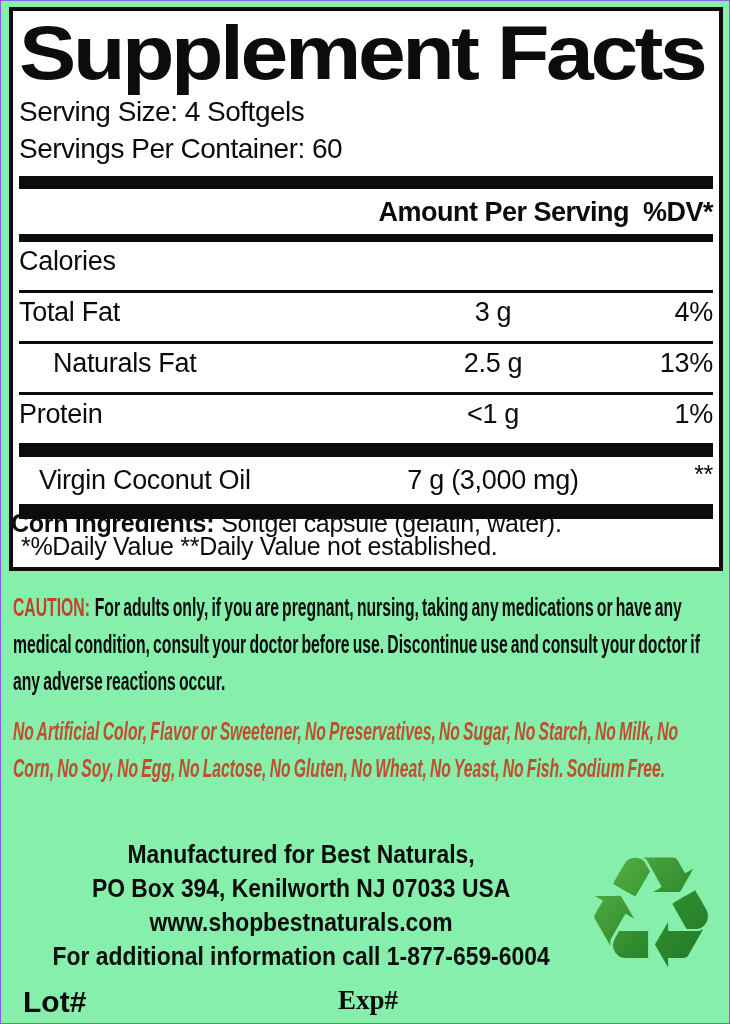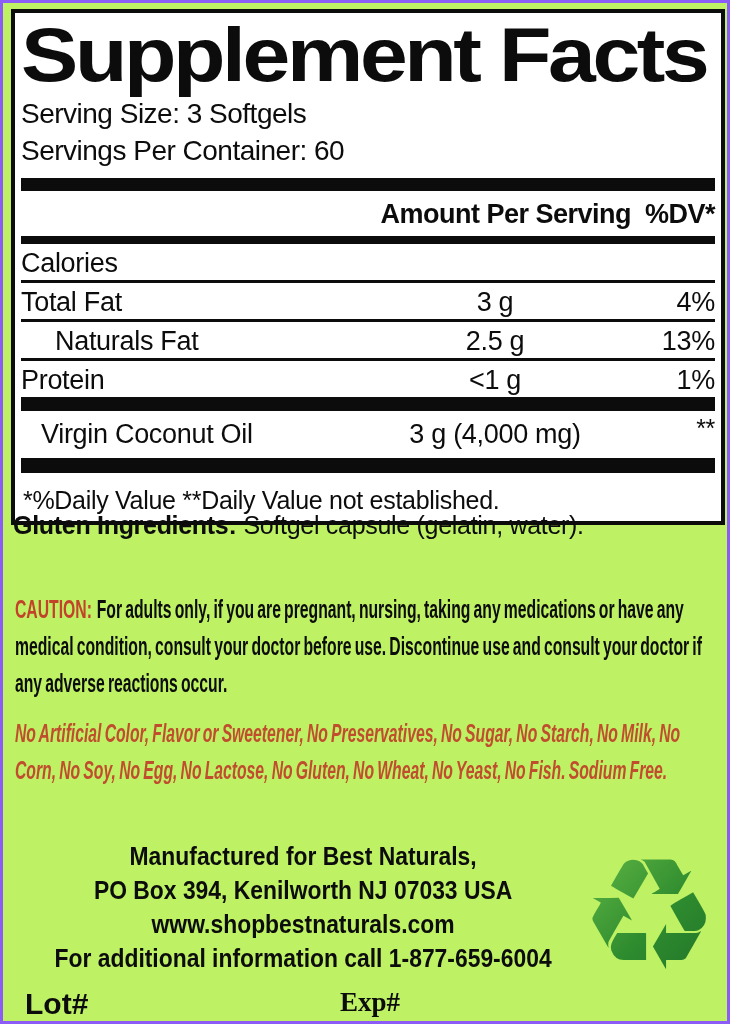--- a/index.html
+++ b/index.html
@@ -6,23 +6,23 @@
   body{
     width:730px;height:1024px;
     background:#ffffff;
     font-family:"Liberation Sans","DejaVu Sans",sans-serif;
     color:#0c0c0c;
     position:relative;
     overflow:hidden;
   }
   .page{
     position:absolute;inset:0;
-    border:3px solid #8b5cf6;
+    border:1px solid #8b5cf6;
     box-sizing:border-box;
-    background:#bef264;
+    background:#86efac;
   }
 
   
   .facts-box{
     position:absolute;left:8px;top:6px;width:714px;
     box-sizing:border-box;
     border:4px solid #0c0c0c;
     padding:2px 6px 6px 6px;
     background:#ffffff;
   }
@@ -56,21 +56,21 @@
     padding:8px 0 7px 0;
     letter-spacing:-0.5px;
   }
   .head-dv{width:70px;text-align:center;margin-left:14px;}
 
   .nrow{
     display:flex;
     font-size:27px;
     line-height:33px;
     letter-spacing:-0.3px;
-    padding:3px 0 0 0;
+    padding:3px 0 12px 0;
     border-bottom:3px solid #0c0c0c;
   }
   .nrow.noline{border-bottom:none;}
   .nrow .n{flex:1;}
   .nrow.indent .n{padding-left:34px;}
   .nrow .a{width:300px;text-align:center;}
   .nrow .d{width:70px;text-align:right;}
 
   .supp-row{
     display:flex;
@@ -145,21 +145,21 @@
   }
   .recycle::before{content:"\267B";}
 </style>
 </head>
 <body>
 
 <div class="page">
 
   <div class="facts-box">
     <div class="sf-title">Supplement Facts</div>
-    <div class="serving-line">Serving Size: 3 Softgels</div>
+    <div class="serving-line">Serving Size: 4 Softgels</div>
     <div class="serving-line">Servings Per Container: 60</div>
 
     <div class="bar bar-thick"></div>
 
     <div class="head-row">
       <span class="head-amount">Amount Per Serving</span>
       <span class="head-dv">%DV*</span>
     </div>
 
     <div class="bar bar-mid"></div>
@@ -184,31 +184,31 @@
     <div class="nrow noline">
       <span class="n">Protein</span>
       <span class="a">&lt;1 g</span>
       <span class="d">1%</span>
     </div>
 
     <div class="bar bar-sep"></div>
 
     <div class="supp-row">
       <span class="n">Virgin Coconut Oil</span>
-      <span class="a">3 g (4,000 mg)</span>
+      <span class="a">7 g (3,000 mg)</span>
       <span class="d">**</span>
     </div>
 
     <div class="bar bar-sep2"></div>
 
     <div class="footnote">*%Daily Value **Daily Value not established.</div>
   </div>
 
   <div class="other-ing">
-    <span class="oi-label">Gluten Ingredients:</span><span>Softgel capsule (gelatin, water).</span>
+    <span class="oi-label">Corn Ingredients:</span><span>Softgel capsule (gelatin, water).</span>
   </div>
 
   <div class="caution">
     <span class="c-label">CAUTION:</span><span>For adults only, if you are pregnant, nursing, taking any medications or have any medical condition, consult your doctor before use. Discontinue use and consult your doctor if any adverse reactions occur.</span>
   </div>
 
   <div class="claims">No Artificial Color, Flavor or Sweetener, No Preservatives, No Sugar, No Starch, No Milk, No Corn, No Soy, No Egg, No Lactose, No Gluten, No Wheat, No Yeast, No Fish. Sodium Free.</div>
 
   <div class="footer-block">
     <div>Manufactured for Best Naturals,</div>

